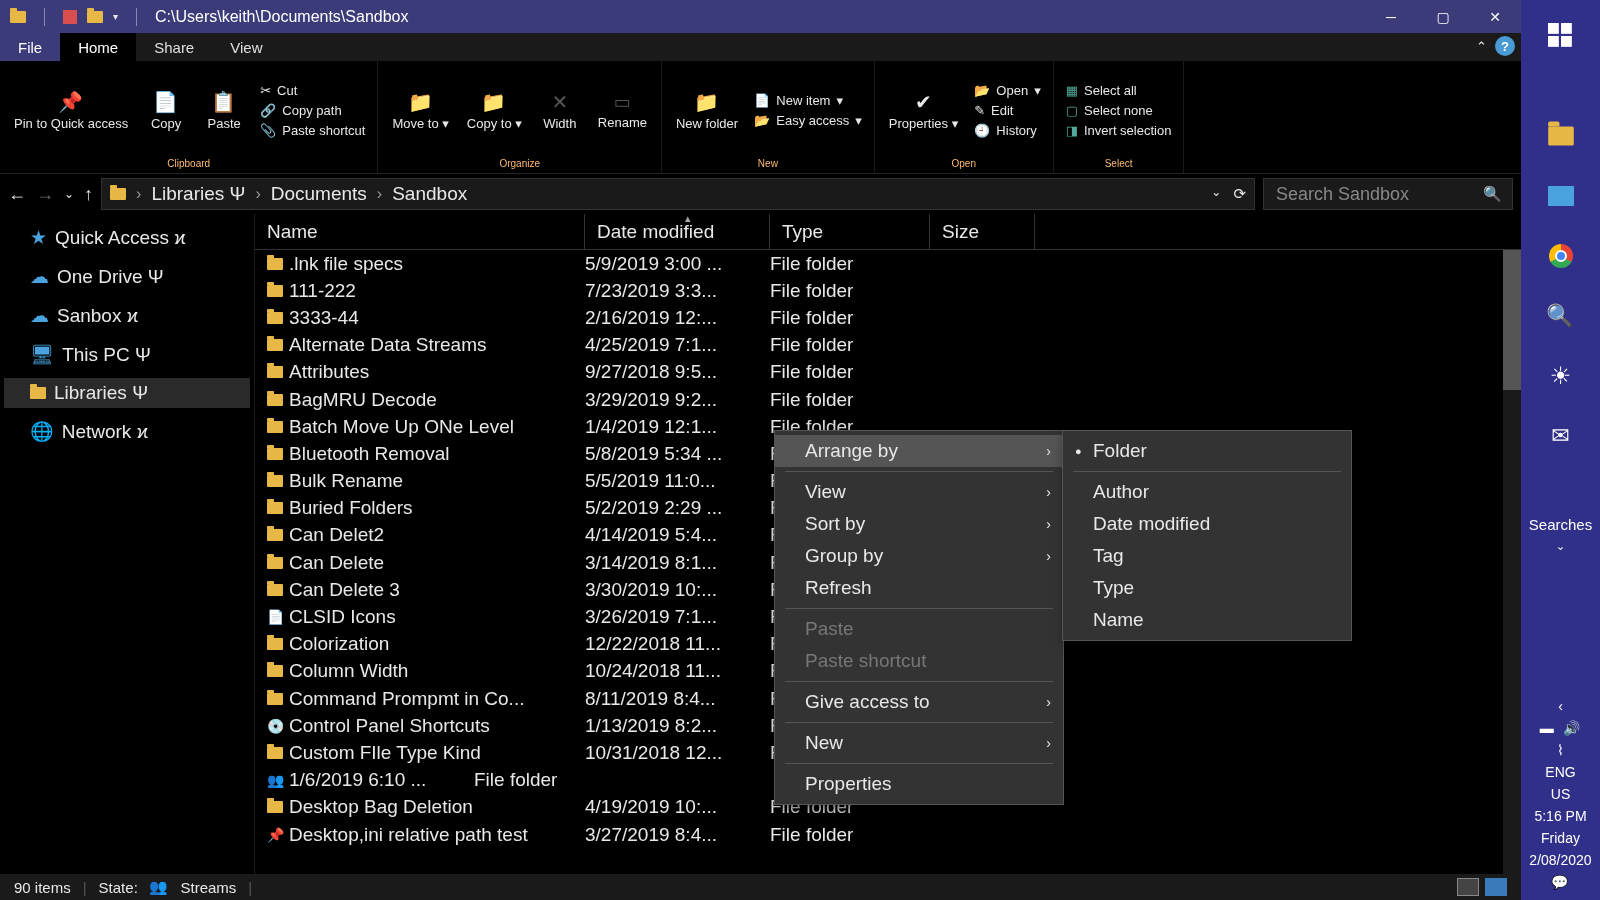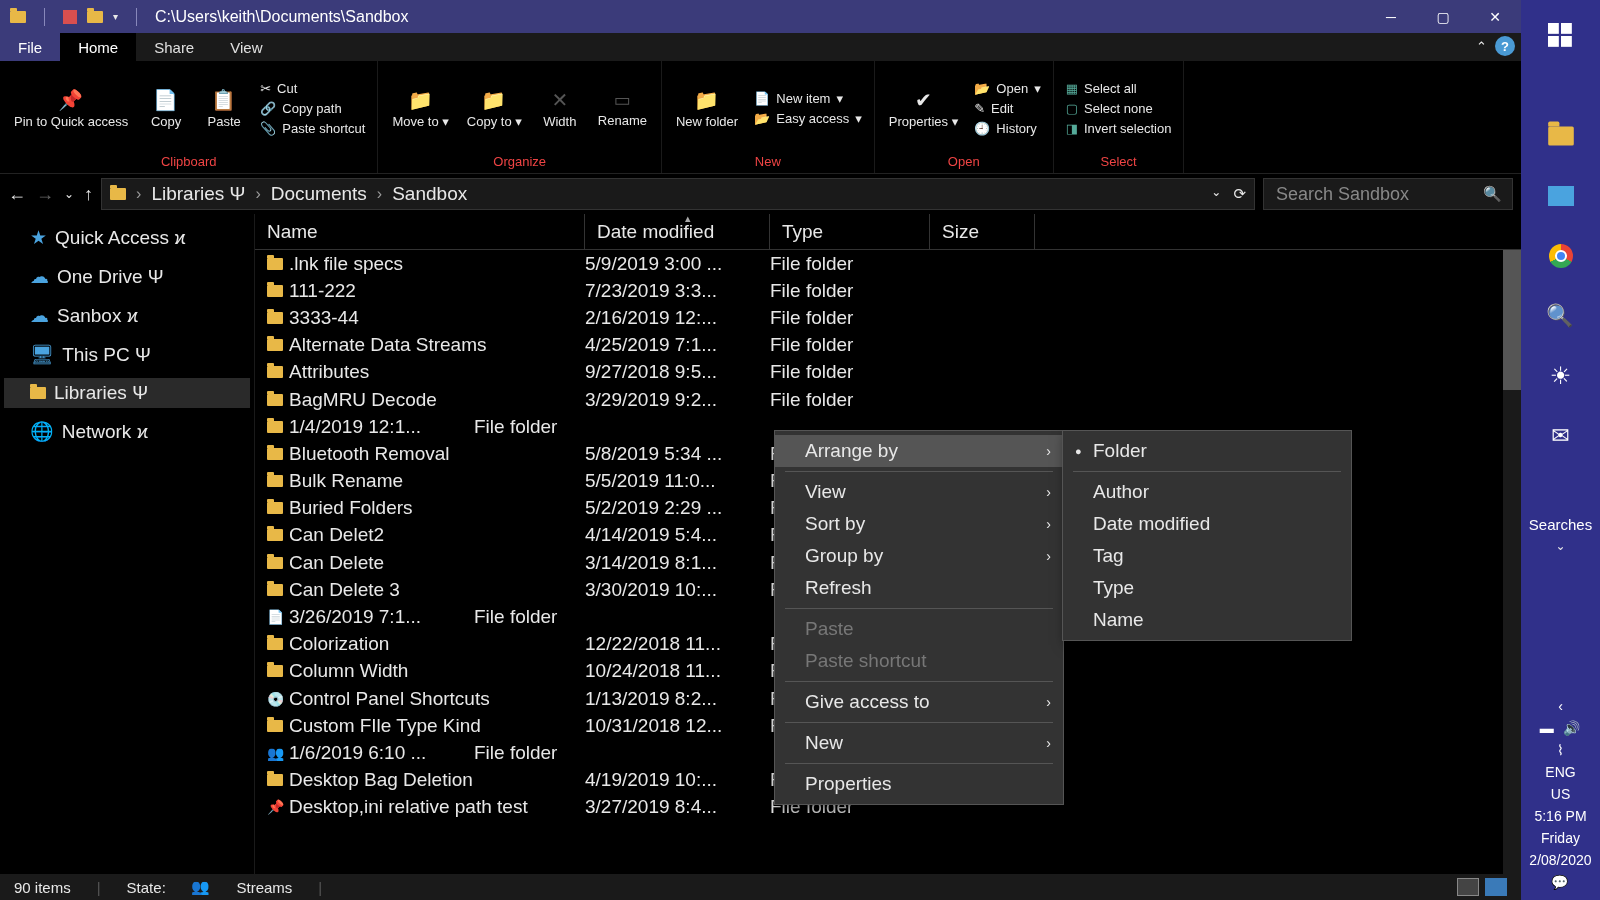--- a/index.html
+++ b/index.html
@@ -24,21 +24,21 @@
 .ribtabs{height:28px;background:#1a1a1a;display:flex;align-items:stretch;position:relative}
 .ribtabs .tab{padding:0 18px;display:flex;align-items:center;font-size:15px;color:#e0e0e0}
 .ribtabs .tab.file{background:#3b3b7a;color:#fff}
 .ribtabs .tab.active{background:#000;color:#fff}
 .ribtabs .right{position:absolute;right:6px;top:3px;display:flex;gap:8px;align-items:center}
 .helpcircle{width:20px;height:20px;border-radius:50%;background:#4a9ad4;color:#fff;display:flex;align-items:center;justify-content:center;font-size:13px;font-weight:bold}
 
 .ribbon{height:113px;background:#000;display:flex;border-bottom:1px solid #222}
 .rgroup{display:flex;flex-direction:column;border-right:1px solid #1a1a1a;padding:4px 8px 2px}
 .rgroup .row{display:flex;gap:6px;flex:1}
-.rgroup .lbl{text-align:center;font-size:13px;color:#ef4444;padding:2px 0}
+.rgroup .lbl{text-align:center;font-size:10px;color:#fdba74;padding:2px 0}
 .rbtn{display:flex;flex-direction:column;align-items:center;justify-content:center;gap:3px;padding:2px 6px;min-width:52px}
 .rbtn .cap{font-size:13px;text-align:center;line-height:1.15}
 .rlist{display:flex;flex-direction:column;gap:3px;justify-content:center}
 .ritem{display:flex;align-items:center;gap:6px;font-size:13px;padding:1px 4px}
 
 .addrbar{height:40px;background:#000;display:flex;align-items:center;gap:8px;padding:0 8px}
 .navarrows{display:flex;gap:10px;align-items:center;font-size:18px}
 .addrbox{flex:1;height:32px;background:#1a1a1a;display:flex;align-items:center;padding:0 8px;gap:10px;border:1px solid #333}
 .addrbox .crumb{font-size:19px}
 .addrbox .sep{font-size:16px;color:#999}
@@ -63,21 +63,21 @@
 .flist{flex:1;overflow:hidden;position:relative}
 .frow{display:flex;align-items:center;height:27.2px;font-size:19px;padding-left:12px}
 .frow .ic{width:22px;display:flex;align-items:center}
 .frow .nm{width:296px;white-space:nowrap;overflow:hidden;text-overflow:ellipsis}
 .frow .dt{width:185px;white-space:nowrap;overflow:hidden}
 .frow .tp{width:160px}
 
 .scrollbar{position:absolute;right:0;top:0;width:18px;height:100%;background:#1a1a1a}
 .scrollthumb{position:absolute;right:0;top:0;width:18px;height:140px;background:#555}
 
-.status{height:26px;background:#1a1a1a;display:flex;align-items:center;padding:0 14px;font-size:15px;gap:26px}
+.status{height:26px;background:#1a1a1a;display:flex;align-items:center;padding:0 14px;font-size:15px;gap:12px}
 .status .sep{color:#555}
 .status .right{margin-left:auto;display:flex;gap:6px}
 .viewbtn{width:22px;height:18px;background:#444}
 .viewbtn.active{border:1px solid #888}
 
 .ctxmenu{position:absolute;background:#333;border:1px solid #555;box-shadow:4px 4px 12px rgba(0,0,0,.6);padding:4px 0;z-index:100}
 .ctxmenu .mi{padding:5px 18px 5px 30px;font-size:19px;display:flex;align-items:center;min-width:240px;position:relative}
 .ctxmenu .mi.hl{background:#555}
 .ctxmenu .mi.dis{color:#777}
 .ctxmenu .mi .arr{position:absolute;right:12px;font-size:14px}
@@ -338,20 +338,21 @@
                 <span class="foldericon"></span>
               </span>
               <span class="nm">BagMRU Decode</span>
               <span class="dt">3/29/2019 9:2...</span>
               <span class="tp">File folder</span>
             </div>
             <div class="frow">
               <span class="ic">
                 <span class="foldericon"></span>
               </span>
+              <span class="nm">Batch Move Up ONe Level</span>
               <span class="dt">1/4/2019 12:1...</span>
               <span class="tp">File folder</span>
             </div>
             <div class="frow">
               <span class="ic">
                 <span class="foldericon"></span>
               </span>
               <span class="nm">Bluetooth Removal</span>
               <span class="dt">5/8/2019 5:34 ...</span>
               <span class="tp">File folder</span>
@@ -393,37 +394,46 @@
                 <span class="foldericon"></span>
               </span>
               <span class="nm">Can Delete 3</span>
               <span class="dt">3/30/2019 10:...</span>
               <span class="tp">File folder</span>
             </div>
             <div class="frow">
               <span class="ic">
                 <span style="font-size:14px">📄</span>
               </span>
+              <span class="nm">CLSID Icons</span>
               <span class="dt">3/26/2019 7:1...</span>
               <span class="tp">File folder</span>
             </div>
             <div class="frow">
               <span class="ic">
                 <span class="foldericon"></span>
               </span>
               <span class="nm">Colorization</span>
               <span class="dt">12/22/2018 11...</span>
               <span class="tp">File folder</span>
             </div>
             <div class="frow">
               <span class="ic">
                 <span class="foldericon"></span>
               </span>
               <span class="nm">Column Width</span>
               <span class="dt">10/24/2018 11...</span>
+              <span class="tp">File folder</span>
+            </div>
+            <div class="frow">
+              <span class="ic">
+                <span class="foldericon"></span>
+              </span>
+              <span class="nm">Command Prompmt in Co...</span>
+              <span class="dt">8/11/2019 8:4...</span>
               <span class="tp">File folder</span>
             </div>
             <div class="frow">
               <span class="ic">
                 <span style="font-size:14px">💿</span>
               </span>
               <span class="nm">Control Panel Shortcuts</span>
               <span class="dt">1/13/2019 8:2...</span>
               <span class="tp">File folder</span>
             </div>

